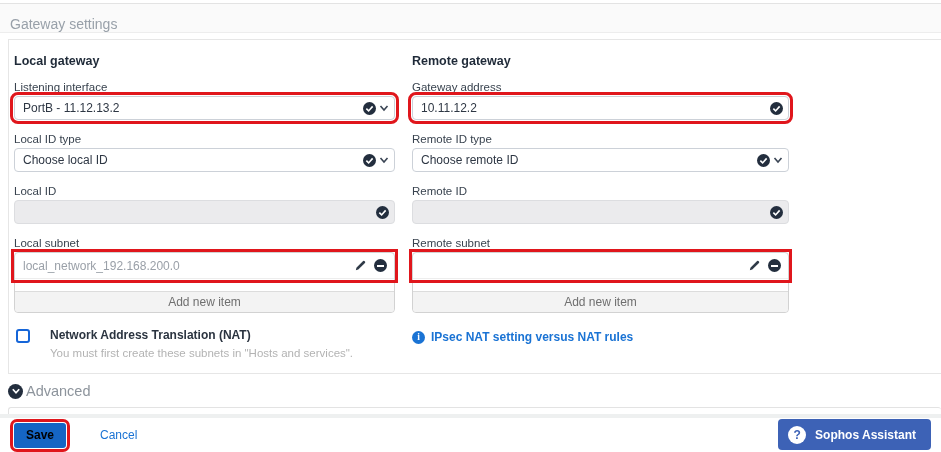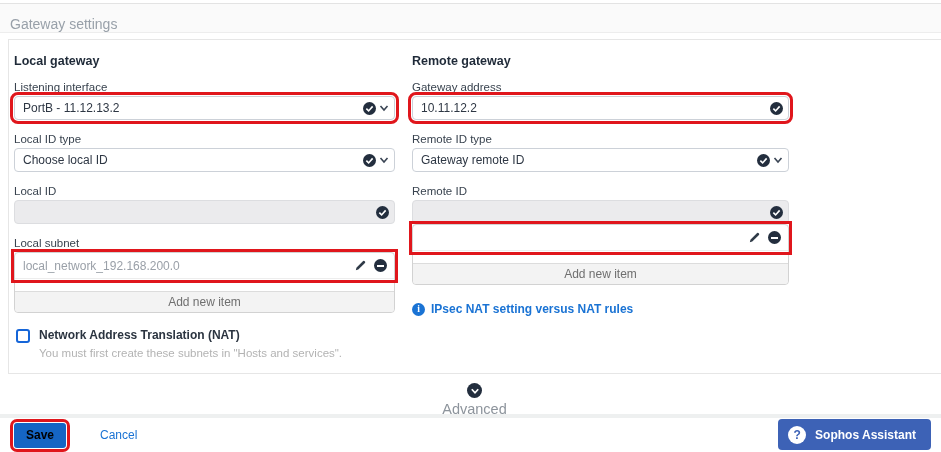--- a/index.html
+++ b/index.html
@@ -62,38 +62,38 @@
   }
   .minus-circle i { display:block; width:7px; height:2px; background:#fff; }
   .list-gap { height:12px; }
   .add-row {
     height:21px; background:#f3f3f3; border-top:1px solid #dcdcdc;
     border-radius:0 0 4px 4px; display:flex; align-items:center; justify-content:center;
     font-size:12px; color:#6f6f6f; cursor:pointer;
   }
 
   
-  .nat-row { margin-top:15px; display:flex; gap:9px; }
+  .nat-row { margin-top:15px; display:flex; gap:20px; }
   .checkbox {
     width:14px; height:14px; border:2px solid #1565d8; border-radius:3px;
     background:#fff; margin-left:2px; margin-top:1px; flex:0 0 auto; cursor:pointer;
   }
   .nat-label { font-size:12px; font-weight:600; color:#2b3440; }
   .nat-hint { font-size:11.5px; color:#b3b3b3; margin-top:5px; }
 
   .info-row { margin-top:17px; display:flex; align-items:center; gap:6px; }
   .info-circle {
     width:13px; height:13px; border-radius:50%; background:#1a73d4; color:#fff;
     font-size:9.5px; font-weight:bold; font-family:"Liberation Serif", serif;
     display:inline-flex; align-items:center; justify-content:center; flex:0 0 auto;
   }
   .info-link { font-size:12px; color:#1a73d4; font-weight:600; text-decoration:none; cursor:pointer; }
 
   
-  .advanced { margin-left:8px; margin-top:9px; display:flex; align-items:center; gap:3px; cursor:pointer;flex-direction:column; }
+  .advanced { margin-left:8px; margin-top:9px; display:flex; align-items:center; gap:3px; cursor:pointer; }
   .adv-circle {
     width:15px; height:15px; border-radius:50%; background:#232e3e;
     display:inline-flex; align-items:center; justify-content:center;
   }
   .advanced-label { font-size:14.5px; color:#8d949c; }
   .strip {
     margin-left:8px; margin-top:8px; height:13px;
     border:1px solid #e3e3e3; border-right:none; border-bottom:none;
     border-radius:3px 3px 0 0;
   }
@@ -222,21 +222,21 @@
         <span class="check-circle">
           <svg width="9" height="9" viewBox="0 0 10 10">
               <path d="M1.5 5.2 4 7.7 8.5 2.6" fill="none" stroke="#fff" stroke-width="1.8"></path>
             </svg>
         </span>
       </span>
     </div>
 
     <div class="field-label">Remote ID type</div>
     <div class="field">
-      <span>Gateway remote ID</span>
+      <span>Choose remote ID</span>
       <span class="field-icons">
         <span class="check-circle">
           <svg width="9" height="9" viewBox="0 0 10 10">
               <path d="M1.5 5.2 4 7.7 8.5 2.6" fill="none" stroke="#fff" stroke-width="1.8"></path>
             </svg>
         </span>
         <span class="chev">
           <svg width="10" height="10" viewBox="0 0 10 10">
               <path d="M1.5 3 5 7 8.5 3" fill="none" stroke="#3a4554" stroke-width="1.6"></path>
             </svg>
@@ -249,20 +249,21 @@
       <span></span>
       <span class="field-icons">
         <span class="check-circle">
           <svg width="9" height="9" viewBox="0 0 10 10">
               <path d="M1.5 5.2 4 7.7 8.5 2.6" fill="none" stroke="#fff" stroke-width="1.8"></path>
             </svg>
         </span>
       </span>
     </div>
 
+    <div class="field-label">Remote subnet</div>
     <div class="listbox">
       <div class="list-item hl">
         <span class="item-icons">
           <span class="icon-btn">
             <svg width="13" height="13" viewBox="0 0 14 14">
                 <path d="M2 12 2.6 9.4 9.8 2.2a1 1 0 0 1 1.4 0l.6.6a1 1 0 0 1 0 1.4L4.6 11.4 2 12Z" fill="#2f3a47"></path>
               </svg>
           </span>
           <span class="icon-btn minus-circle">
               <i></i>

